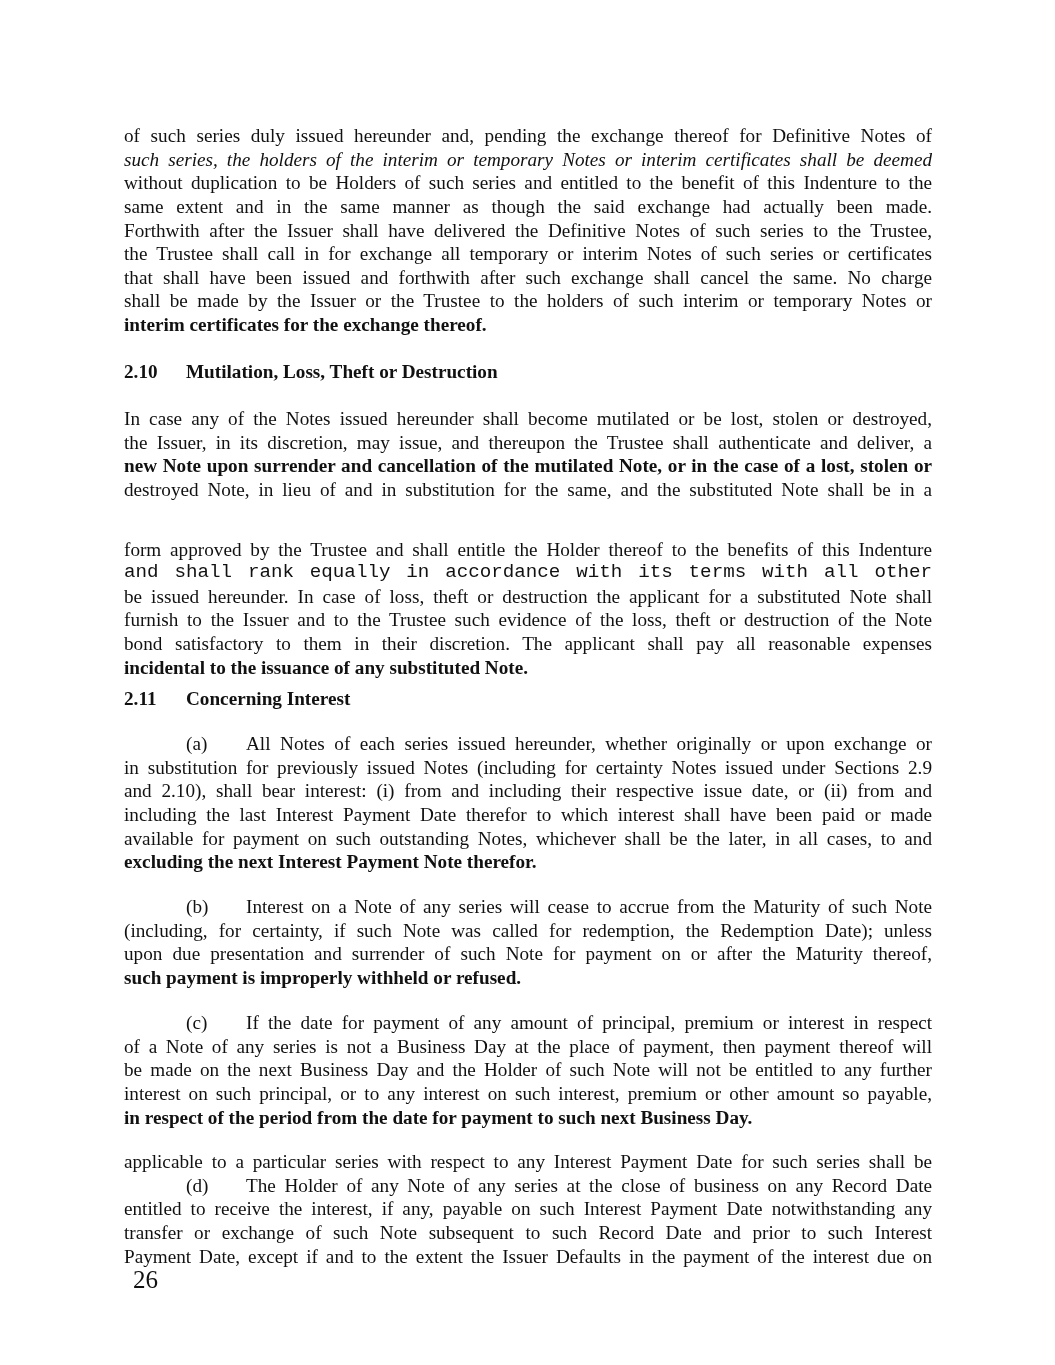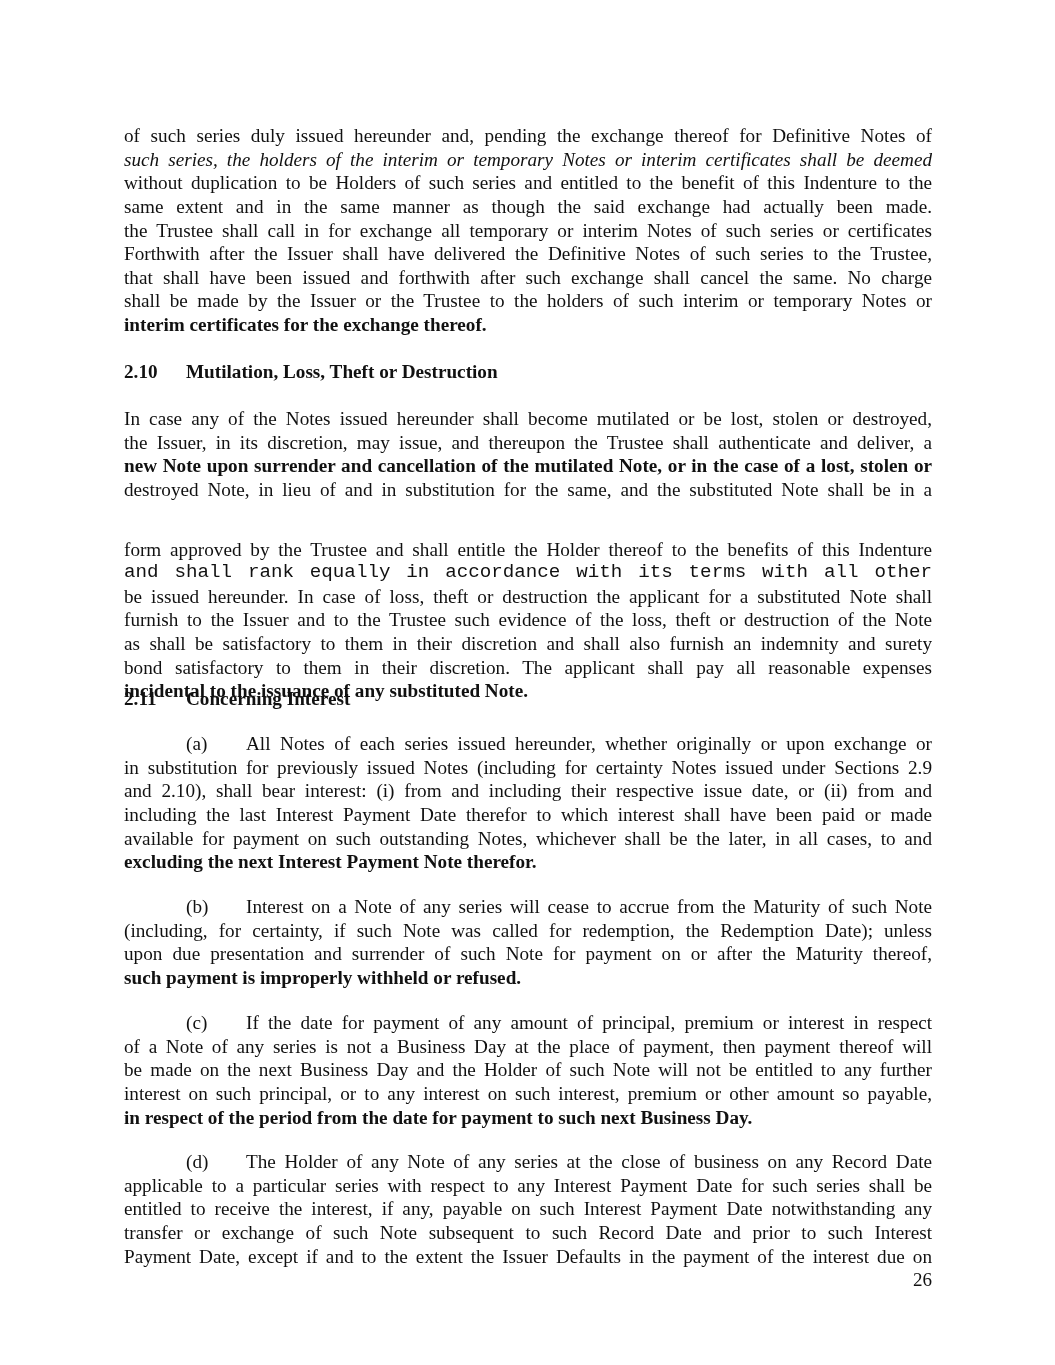--- a/index.html
+++ b/index.html
@@ -7,53 +7,52 @@
          font-family: "Liberation Serif", "DejaVu Serif", serif; color: #111111; }
   .page { position: absolute; left: 124px; top: 0; width: 808px; }
   .block { position: absolute; left: 0; width: 808px; font-size: 19.2px; line-height: 23.65px;
            text-align: justify; margin: 0; }
   .block .ln { display: block; text-align: justify; text-align-last: justify; white-space: nowrap; height: 23.65px; }
   .block .ln.last { text-align-last: left; font-weight: bold; }
   .heading { position: absolute; left: 0; font-size: 19.2px; font-weight: bold; line-height: 23.65px; margin: 0; white-space: nowrap; }
   .heading .num { display: inline-block; width: 62px; }
   .indent { display: inline-block; width: 62px; }
   .marker { display: inline-block; width: 60px; }
-  .pagenum { position: absolute; left: 0; width: 808px; text-align: right; font-size: 19px; line-height: 23.65px; }
+  .pagenum { position: absolute; left: 9px; width: 808px; text-align: left; font-size: 25px; line-height: 23.65px; }
 </style>
 </head>
 <body>
 
 <div class="page">
 
   <div class="block" style="top:124px">
     <span class="ln" style="white-space: normal; overflow: hidden;">of such series duly issued hereunder and, pending the exchange thereof for Definitive Notes of</span>
     <span class="ln" style="white-space: normal; overflow: hidden; font-style: italic;">such series, the holders of the interim or temporary Notes or interim certificates shall be deemed</span>
     <span class="ln" style="white-space: normal; overflow: hidden;">without duplication to be Holders of such series and entitled to the benefit of this Indenture to the</span>
     <span class="ln" style="white-space: normal; overflow: hidden;">same extent and in the same manner as though the said exchange had actually been made.</span>
+    <span class="ln" style="white-space: normal; overflow: hidden;">Forthwith after the Issuer shall have delivered the Definitive Notes of such series to the Trustee,</span>
     <span class="ln" style="white-space: normal; overflow: hidden;">the Trustee shall call in for exchange all temporary or interim Notes of such series or certificates</span>
-    <span class="ln" style="white-space: normal; overflow: hidden;">Forthwith after the Issuer shall have delivered the Definitive Notes of such series to the Trustee,</span>
     <span class="ln" style="white-space: normal; overflow: hidden;">that shall have been issued and forthwith after such exchange shall cancel the same. No charge</span>
     <span class="ln" style="white-space: normal; overflow: hidden;">shall be made by the Issuer or the Trustee to the holders of such interim or temporary Notes or</span>
     <span class="ln last">interim certificates for the exchange thereof.</span>
   </div>
 
   <div class="heading" style="top:360px">
     <span class="num">2.10</span><span>Mutilation, Loss, Theft or Destruction</span>
   </div>
 
   <div class="block" style="top:407px">
     <span class="ln" style="white-space: normal; overflow: hidden;">In case any of the Notes issued hereunder shall become mutilated or be lost, stolen or destroyed,</span>
     <span class="ln" style="white-space: normal; overflow: hidden;">the Issuer, in its discretion, may issue, and thereupon the Trustee shall authenticate and deliver, a</span>
     <span class="ln" style="white-space: normal; overflow: hidden; font-weight: bold;">new Note upon surrender and cancellation of the mutilated Note, or in the case of a lost, stolen or</span>
     <span class="ln" style="white-space: normal; overflow: hidden;">destroyed Note, in lieu of and in substitution for the same, and the substituted Note shall be in a</span>
     <span class="ln" style="white-space: normal; overflow: hidden; margin-top: 36px;">form approved by the Trustee and shall entitle the Holder thereof to the benefits of this Indenture</span>
     <span class="ln" style="white-space: normal; overflow: hidden; font-family: Liberation Mono, monospace;">and shall rank equally in accordance with its terms with all other Notes of such series issued or to</span>
     <span class="ln" style="white-space: normal; overflow: hidden;">be issued hereunder. In case of loss, theft or destruction the applicant for a substituted Note shall</span>
     <span class="ln" style="white-space: normal; overflow: hidden;">furnish to the Issuer and to the Trustee such evidence of the loss, theft or destruction of the Note</span>
-    <span class="ln" style="white-space: normal; overflow: hidden;">as shall be satisfactory to them in their discretion and shall also furnish an indemnity and surety</span>
     <span class="ln" style="white-space: normal; overflow: hidden;">bond satisfactory to them in their discretion. The applicant shall pay all reasonable expenses</span>
     <span class="ln last">incidental to the issuance of any substituted Note.</span>
   </div>
 
   <div class="heading" style="top:687px">
     <span class="num">2.11</span><span>Concerning Interest</span>
   </div>
 
   <div class="block" style="top:732px">
     <span class="ln" style="white-space: normal; overflow: hidden;"><span class="indent"></span><span class="marker">(a)</span><span>All Notes of each series issued hereunder, whether originally or upon exchange or</span></span>
@@ -73,22 +72,22 @@
 
   <div class="block" style="top:1011px">
     <span class="ln" style="white-space: normal; overflow: hidden;"><span class="indent"></span><span class="marker">(c)</span><span>If the date for payment of any amount of principal, premium or interest in respect</span></span>
     <span class="ln" style="white-space: normal; overflow: hidden;">of a Note of any series is not a Business Day at the place of payment, then payment thereof will</span>
     <span class="ln" style="white-space: normal; overflow: hidden;">be made on the next Business Day and the Holder of such Note will not be entitled to any further</span>
     <span class="ln" style="white-space: normal; overflow: hidden;">interest on such principal, or to any interest on such interest, premium or other amount so payable,</span>
     <span class="ln last">in respect of the period from the date for payment to such next Business Day.</span>
   </div>
 
   <div class="block" style="top:1150px">
+    <span class="ln" style="white-space: normal; overflow: hidden;">applicable to a particular series with respect to any Interest Payment Date for such series shall be</span>
     <span class="ln" style="white-space: normal; overflow: hidden;"><span class="indent"></span><span class="marker">(d)</span><span>The Holder of any Note of any series at the close of business on any Record Date</span></span>
-    <span class="ln" style="white-space: normal; overflow: hidden;">applicable to a particular series with respect to any Interest Payment Date for such series shall be</span>
     <span class="ln" style="white-space: normal; overflow: hidden;">entitled to receive the interest, if any, payable on such Interest Payment Date notwithstanding any</span>
     <span class="ln" style="white-space: normal; overflow: hidden;">transfer or exchange of such Note subsequent to such Record Date and prior to such Interest</span>
     <span class="ln" style="white-space: normal; overflow: hidden;">Payment Date, except if and to the extent the Issuer Defaults in the payment of the interest due on</span>
   </div>
 
   <div class="pagenum" style="top:1268px">26</div>
 
 </div>
 
 </body></html>

